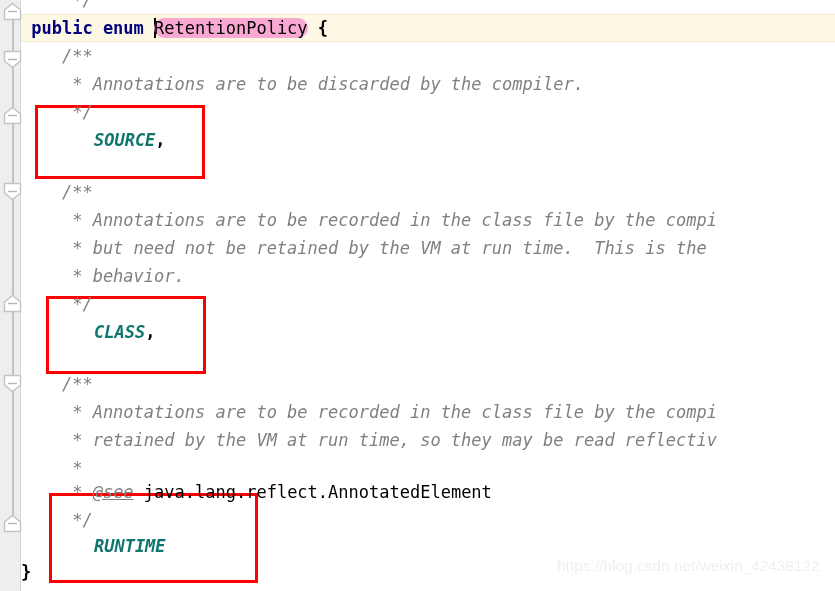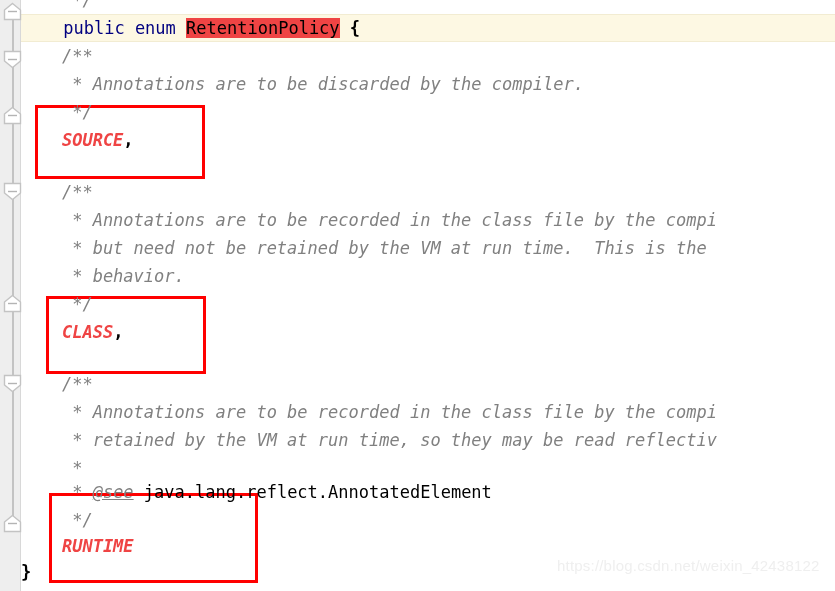--- a/index.html
+++ b/index.html
@@ -92,30 +92,31 @@
   }
   .ln {
     position: absolute;
     left: 0;
     height: 28px;
     line-height: 28px;
     white-space: pre;
   }
 
   
-  .kw       { color: #000080; font-weight: normal; padding-left: 32px; }
+  .kw       { color: #000080; font-weight: bold; }
   .plain    { color: #000000; }
   .cmt      { color: #808080; font-style: italic; }
   .cmt-tag  { color: #808080; font-style: italic; text-decoration: underline; }
   .cmt-ref  { color: #000000; }
-  .enumc    { color: #ef4444; font-weight: bold; font-style: italic; }
+  .enumc    { color: #0f766e; font-weight: bold; font-style: italic; padding-left: 32px; }
   .punc     { color: #000000; font-weight: bold; }
   .ident-hl {
-    background: #ef4444;
+    background: #f9a8d4;
     color: #000000;
+    border-radius: 10px;
   }
   .caret {
     display: inline-block;
     width: 0;
     border-left: 2px solid #000000;
     height: 20px;
     vertical-align: -4px;
     margin-right: -2px;
   }
 

